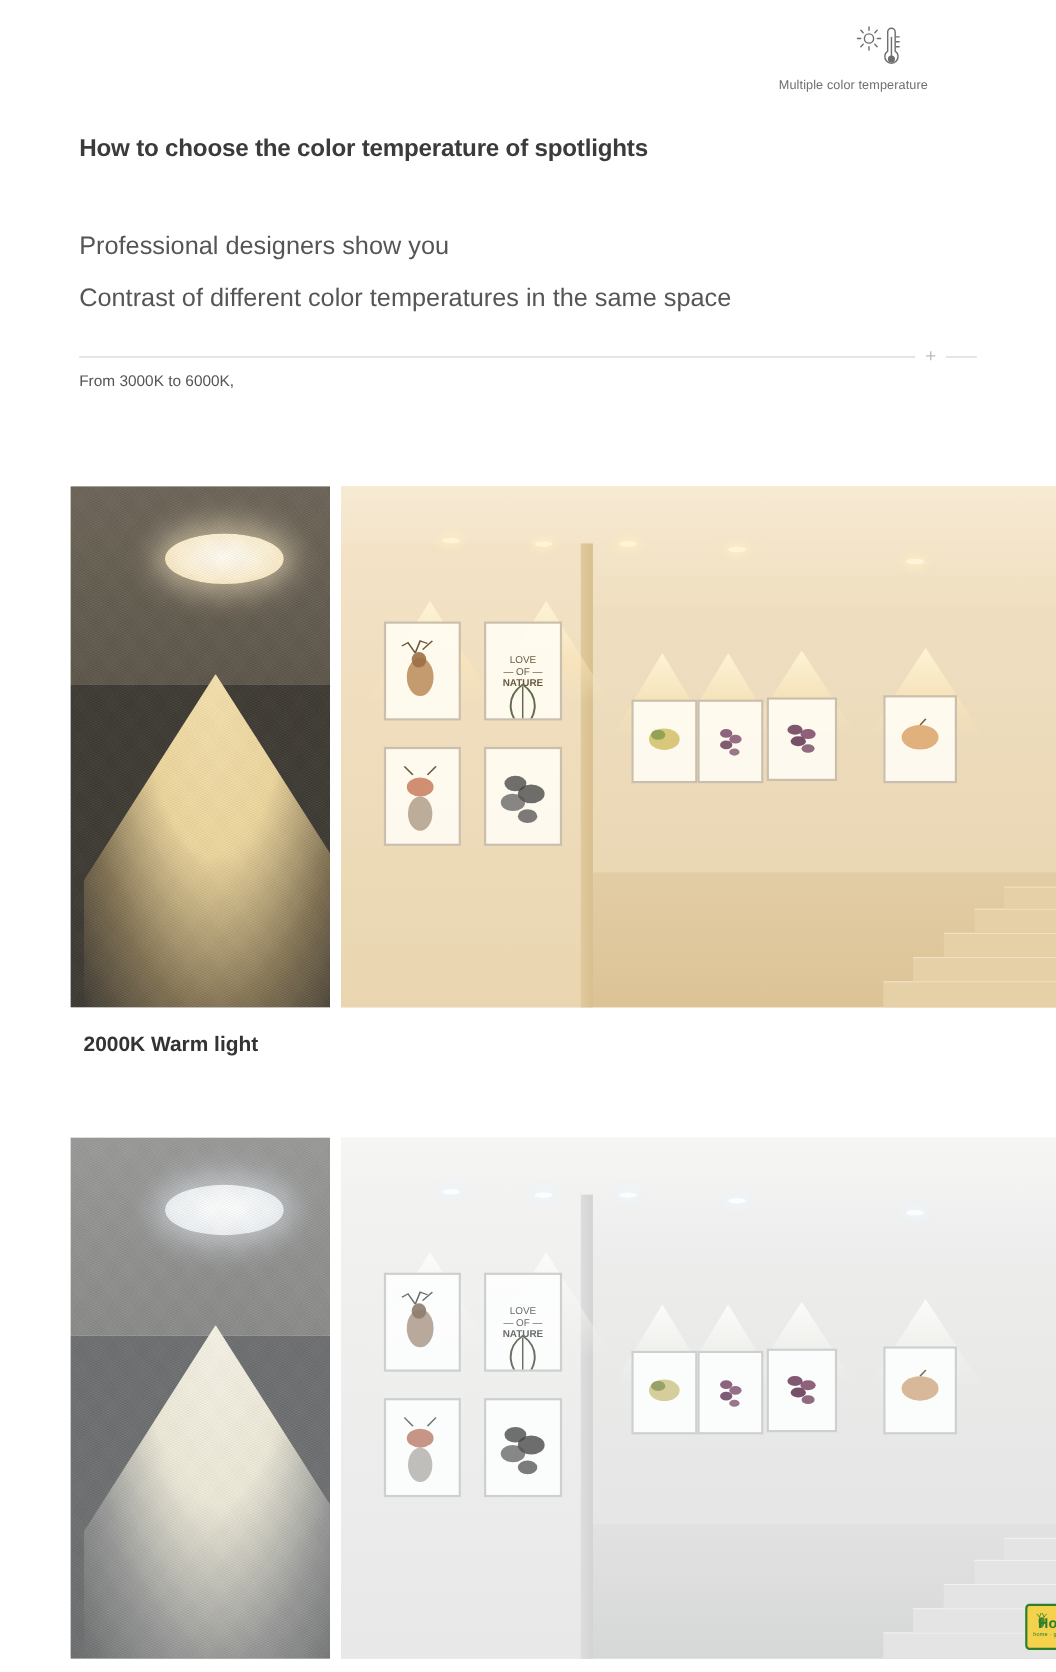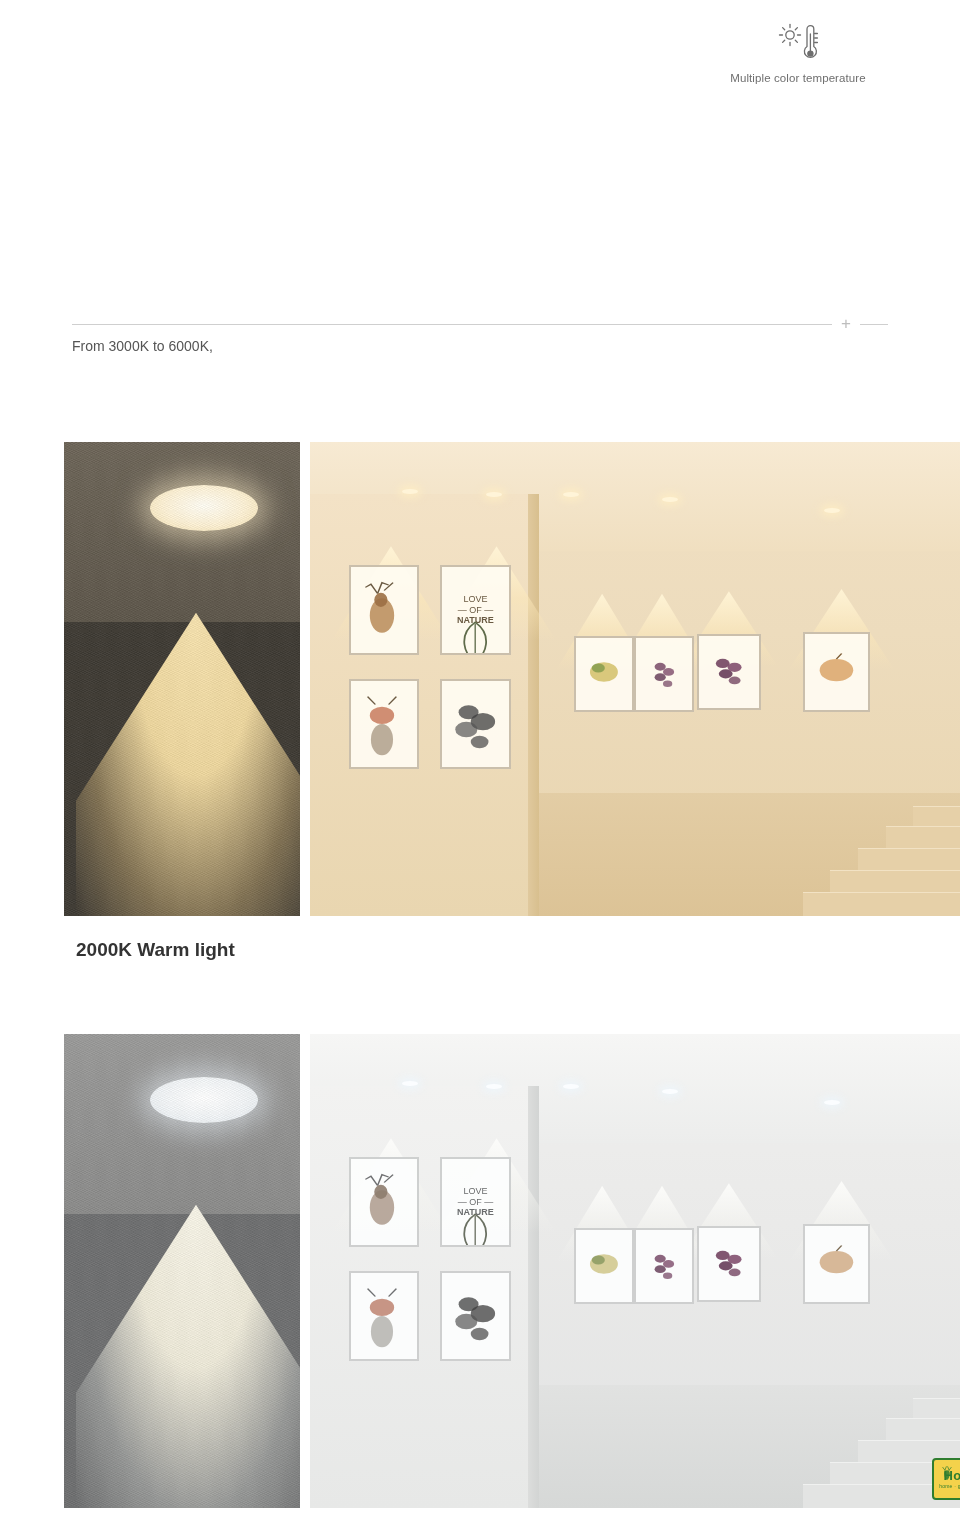--- a/index.html
+++ b/index.html
@@ -16,21 +16,21 @@
     height: 1520px;
     background: #fff;
   }
 
   
   .badge {
     position: absolute;
     top: 18px;
     right: 72px;
     width: 180px;
-    text-align: center;
+    text-align: left;
   }
   .badge-icon {
     height: 50px;
     display: flex;
     align-items: center;
     justify-content: center;
   }
   .badge-caption {
     font-size: 11.5px;
     color: #6e6e6e;
@@ -338,21 +338,26 @@
           <line x1="39.6" y1="13.5" x2="42.4" y2="13.5"></line>
           <line x1="39.6" y1="18" x2="42.4" y2="18"></line>
           <line x1="39.6" y1="22.5" x2="42.4" y2="22.5"></line>
         </g>
         <circle cx="35.4" cy="33.6" r="3.2" fill="#6e6e6e"></circle>
       </svg>
     </div>
     <div class="badge-caption">Multiple color temperature</div>
   </div>
 
-
+  <div class="h1">How to choose the color temperature of spotlights</div>
+
+  <div class="lead">
+    <div>Professional designers show you</div>
+    <div>Contrast of different color temperatures in the same space</div>
+  </div>
 
   <div class="divider">
     <div class="line-long"></div>
     <div class="plus">+</div>
     <div class="line-short"></div>
   </div>
 
   <div class="sub">
     <div>From 3000K to 6000K,</div>
   </div>

